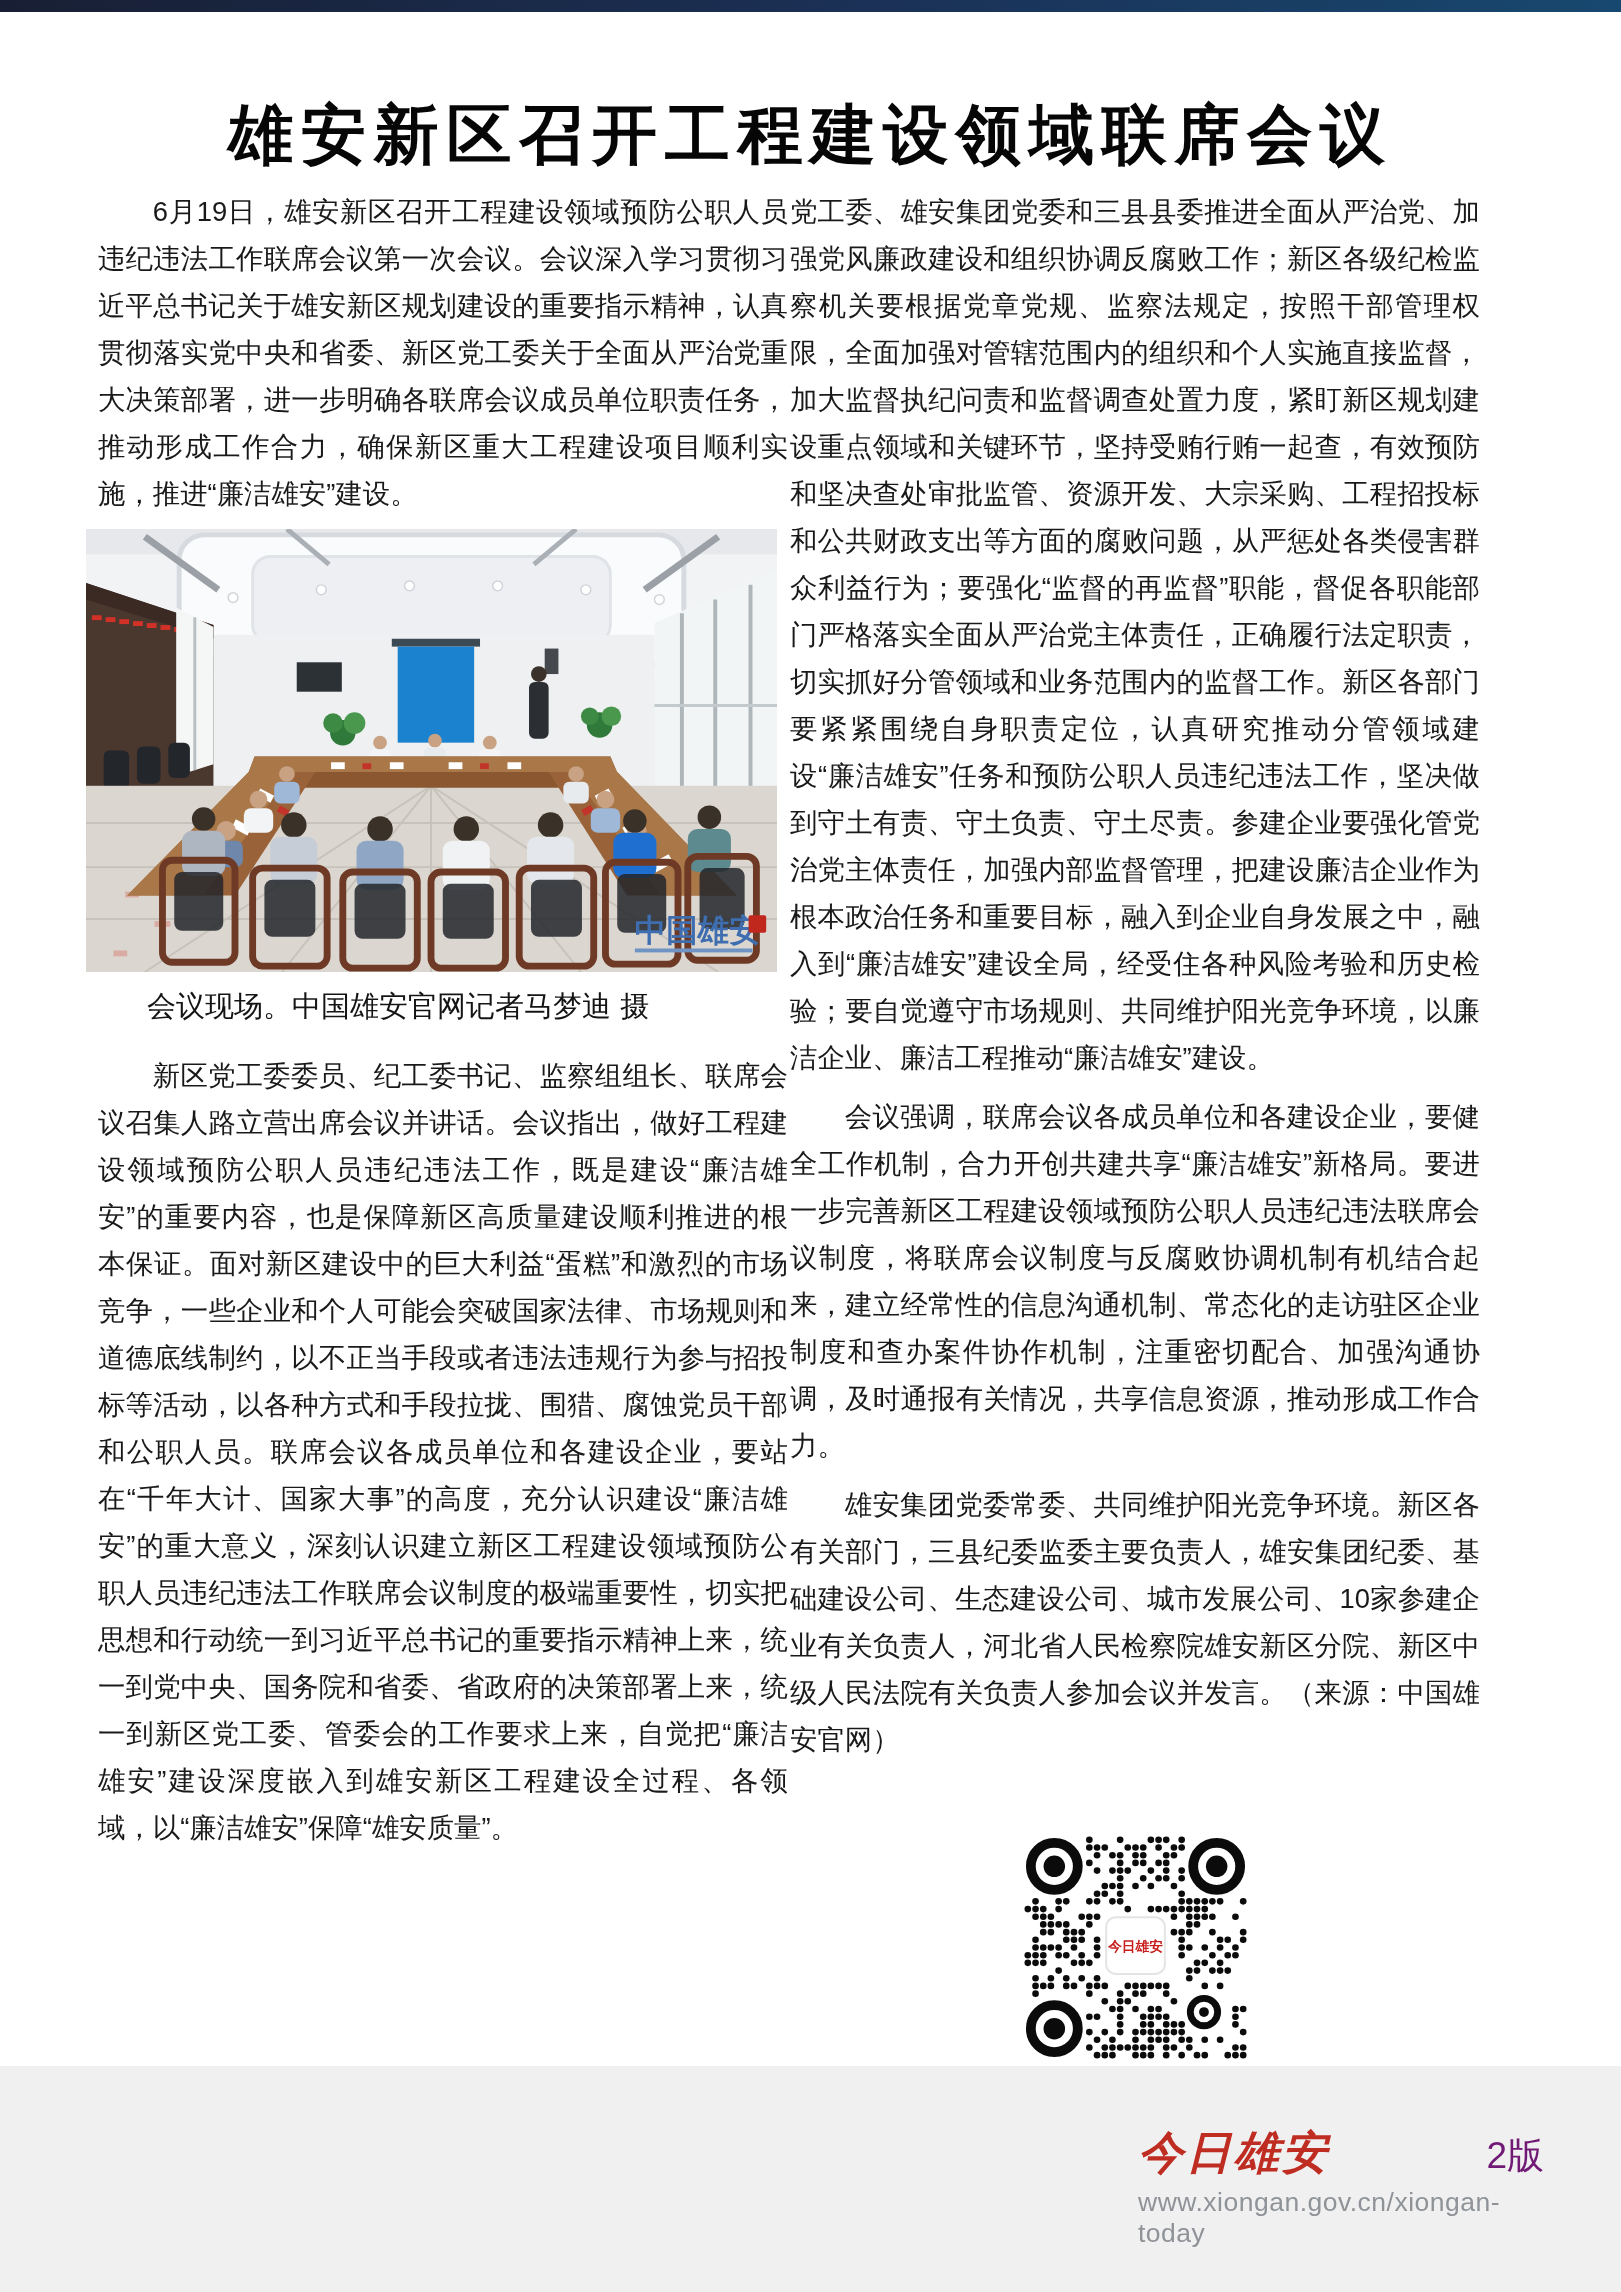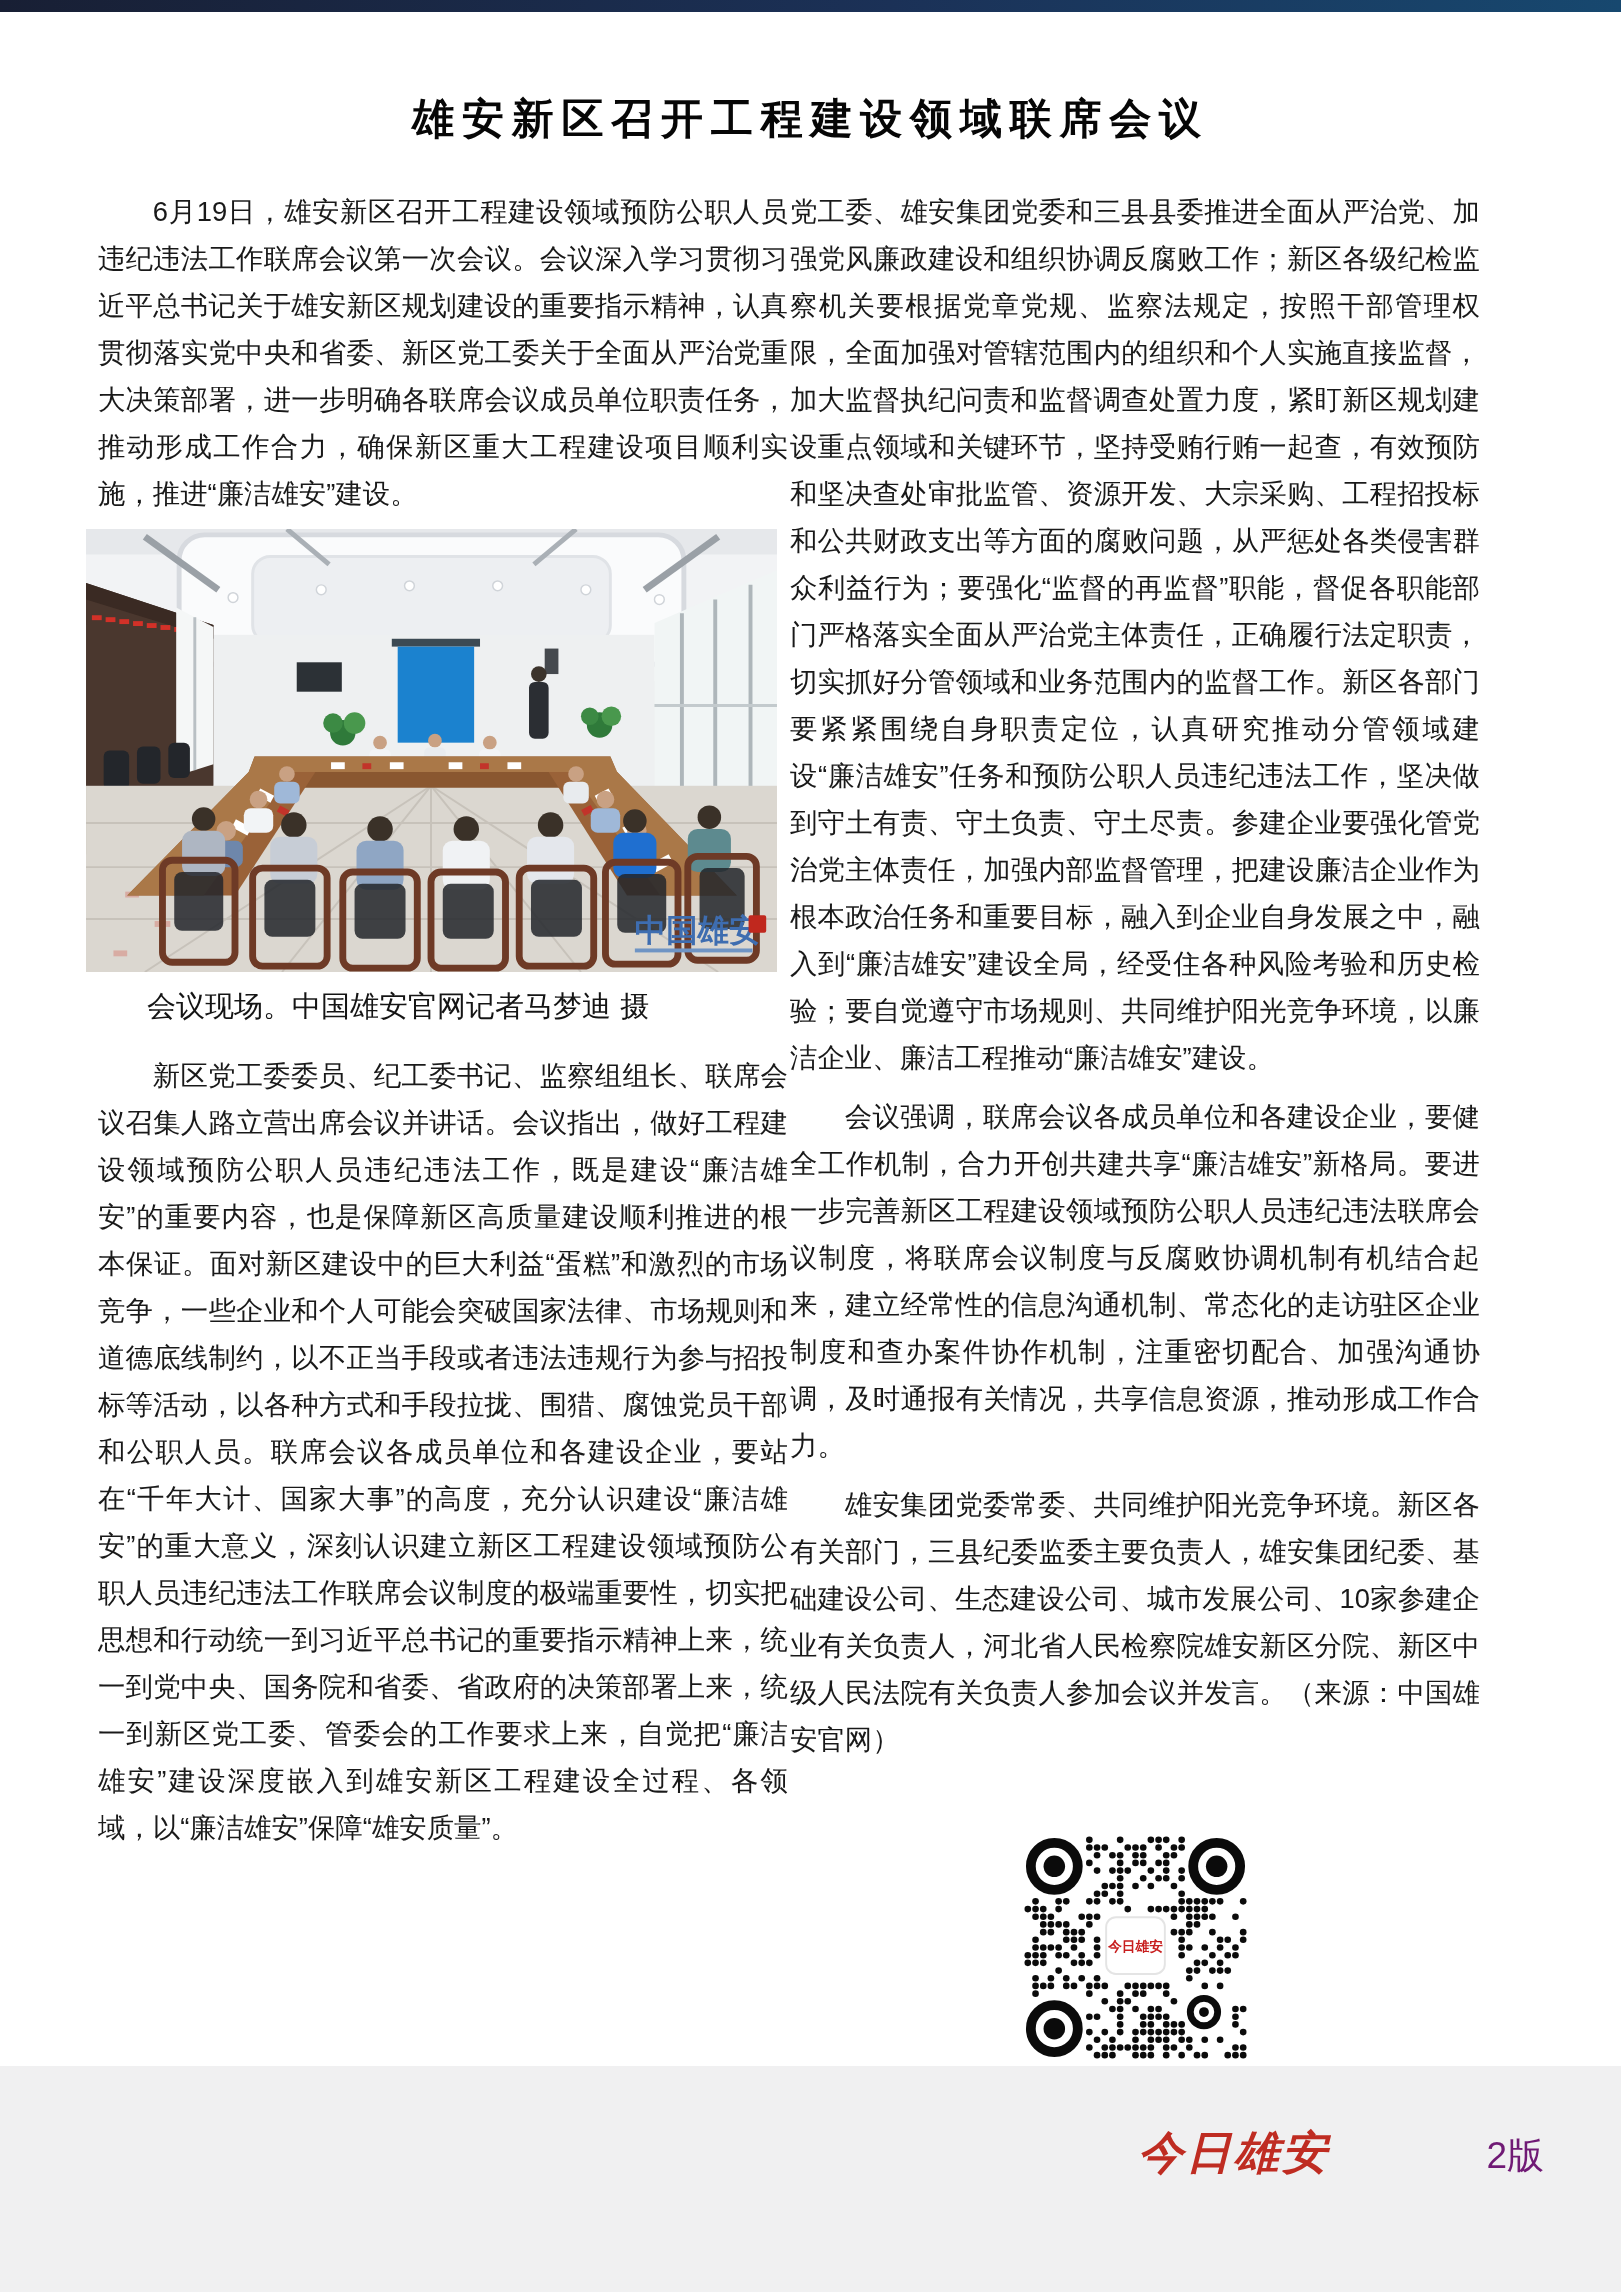--- a/index.html
+++ b/index.html
@@ -10,21 +10,21 @@
     font-family:"Liberation Sans","DejaVu Sans",sans-serif;
     overflow:hidden;
   }
   .topbar{
     position:absolute;top:0;left:0;width:1621px;height:11.8px;
     background:linear-gradient(90deg,#181f34 0%,#1b3157 55%,#17486f 100%);
   }
   .headline{
     position:absolute;top:55px;left:0;width:1621px;
     text-align:center;
-    font-size:42px;line-height:71px;font-weight:bold;
+    font-size:65px;line-height:71px;font-weight:bold;
     letter-spacing:7.8px;color:#060606;
   }
   .col{position:absolute;top:176px;width:714px;}
   .col-left{left:86px;}
   .col-right{left:778px;}
   p.body{
     margin:12px;
     font-size:27.4px;line-height:47px;
     text-align:justify;text-justify:inter-ideograph;
     color:#191919;
@@ -535,15 +535,16 @@
     </svg>
   </div>
 </div>
 
 <div class="footer">
   <div class="footer-inner">
     <div class="footer-row">
       <span class="brand">今日雄安</span>
       <span class="page-label">2版</span>
     </div>
+    <div class="site-url">www.xiongan.gov.cn/xiongan-today</div>
   </div>
 </div>
 
 
 </body></html>

